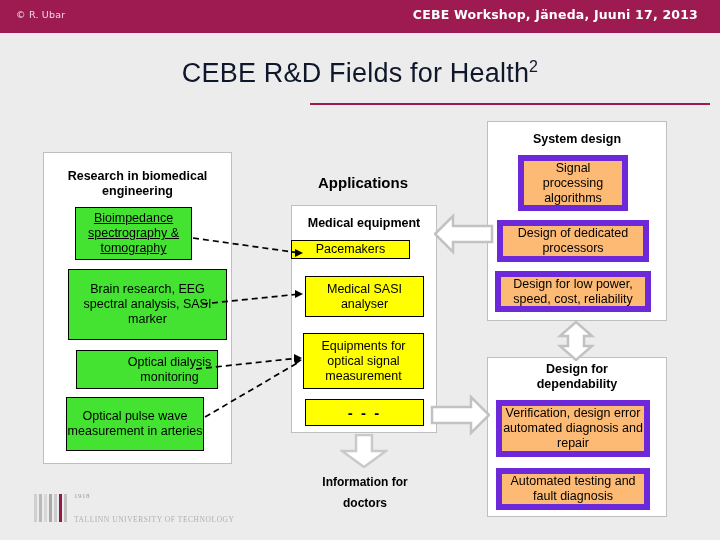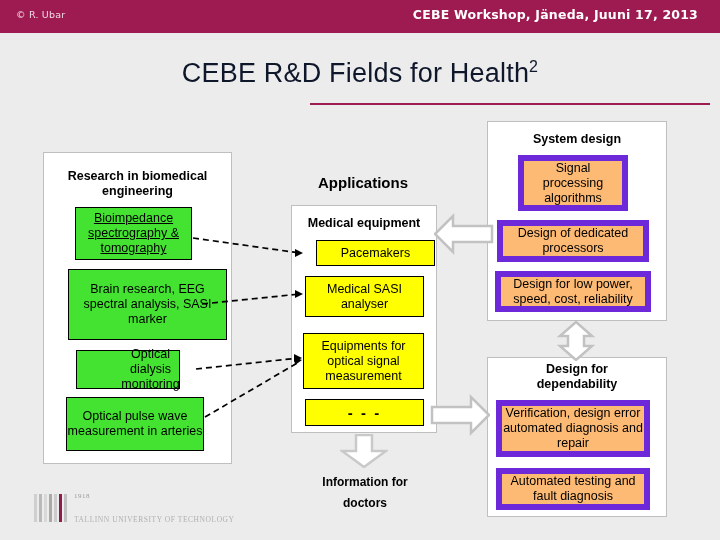--- a/index.html
+++ b/index.html
@@ -113,37 +113,37 @@
     <div>Research in biomedical</div>
     <div>engineering</div>
   </div>
 
   <div class="box green" style="left:75px;top:207px;width:117px;height:53px;text-decoration:underline;">
     <span>Bioimpedance spectrography &amp; tomography</span>
   </div>
   <div class="box green" style="left:68px;top:269px;width:159px;height:71px;">
     <span>Brain research, EEG spectral analysis, SASI marker</span>
   </div>
-  <div class="box green" style="left:76px;top:350px;width:104px;height:39px;padding-left:45px;">
+  <div class="box green" style="left:76px;top:350px;width:142px;height:39px;padding-left:45px;">
     <span>Optical dialysis monitoring</span>
   </div>
   <div class="box green" style="left:66px;top:397px;width:138px;height:54px;">
     <span>Optical pulse wave measurement in arteries</span>
   </div>
 
   <div class="free-title" style="left:288px;top:174px;width:150px;font-size:15px;">
     <span>Applications</span>
   </div>
 
   <div class="panel" style="left:291px;top:205px;width:146px;height:228px;"></div>
   <div class="panel-title" style="left:293px;top:216px;width:142px;">
     <span>Medical equipment</span>
   </div>
 
-  <div class="box yellow" style="left:316px;top:240px;width:119px;height:26px;">
+  <div class="box yellow" style="left:291px;top:240px;width:119px;height:19px;">
     <span>Pacemakers</span>
   </div>
   <div class="box yellow" style="left:305px;top:276px;width:119px;height:41px;">
     <span>Medical SASI analyser</span>
   </div>
   <div class="box yellow" style="left:303px;top:333px;width:121px;height:56px;justify-content:center;">
     <span>Equipments for optical signal measurement</span>
   </div>
   <div class="box yellow" style="left:305px;top:399px;width:119px;height:27px;">
     <span class="dashes">- - -</span>

